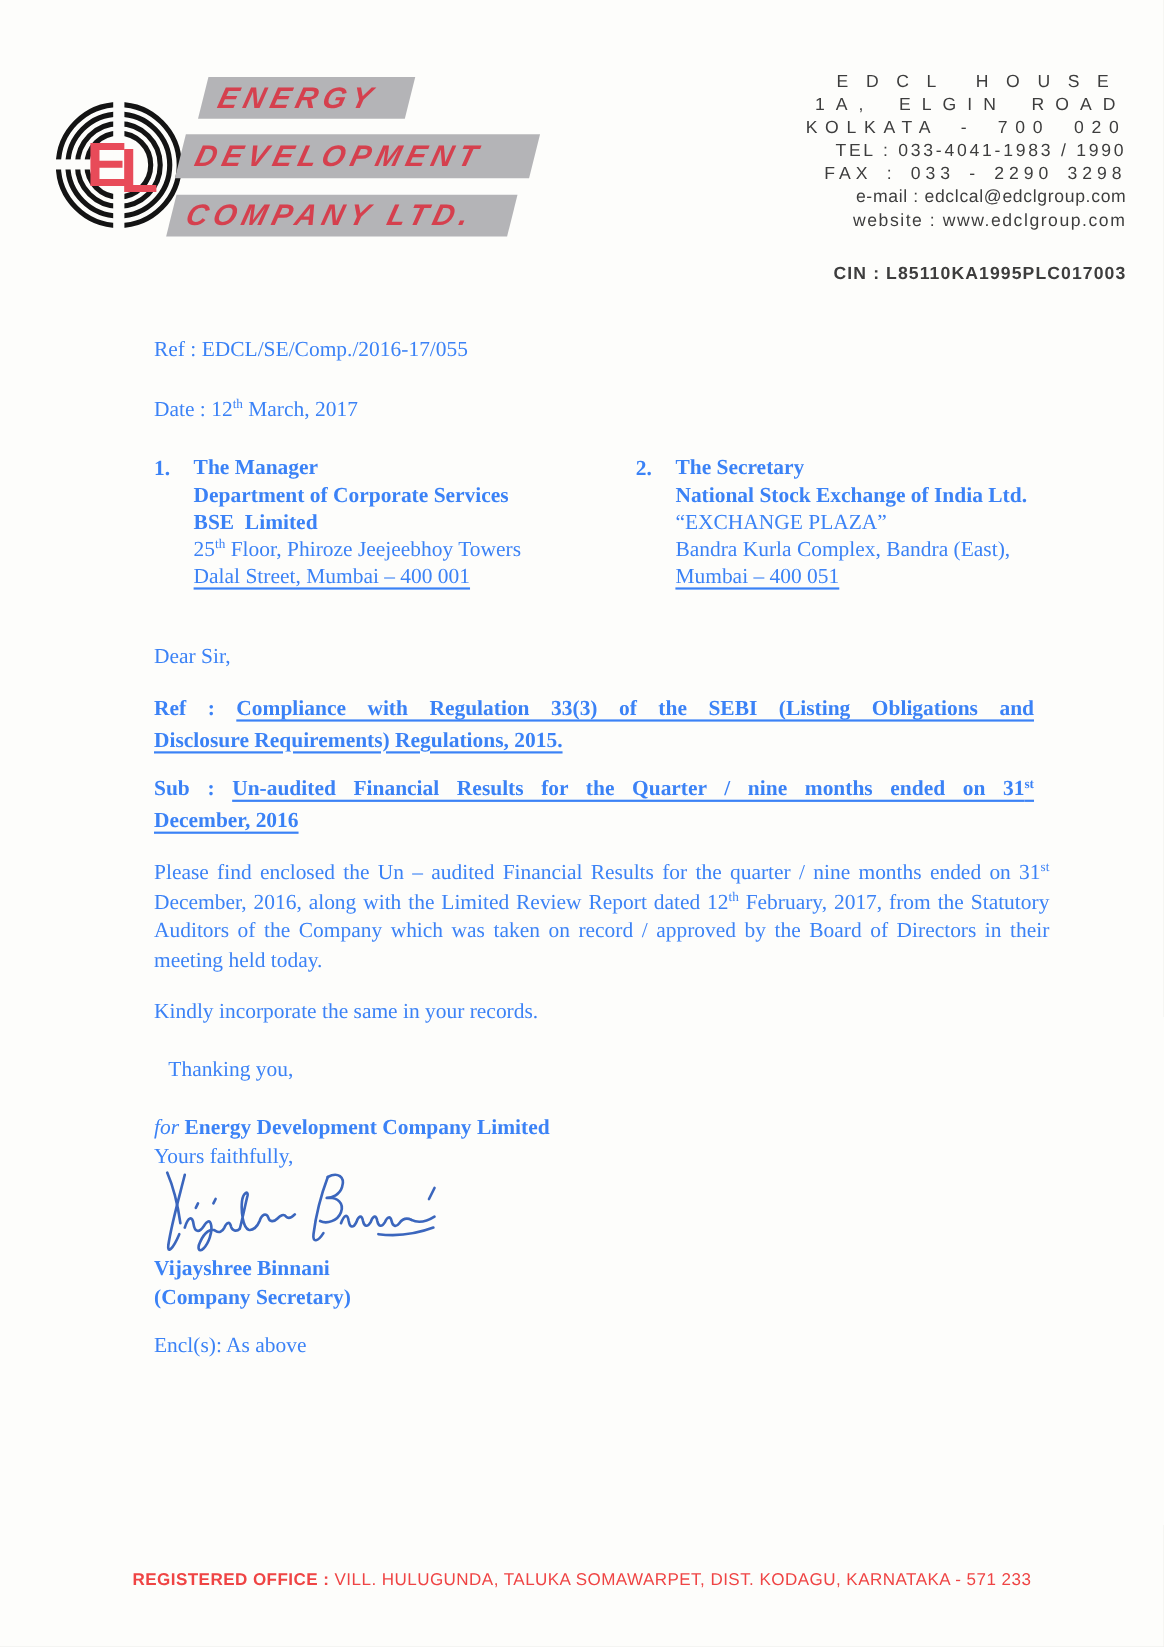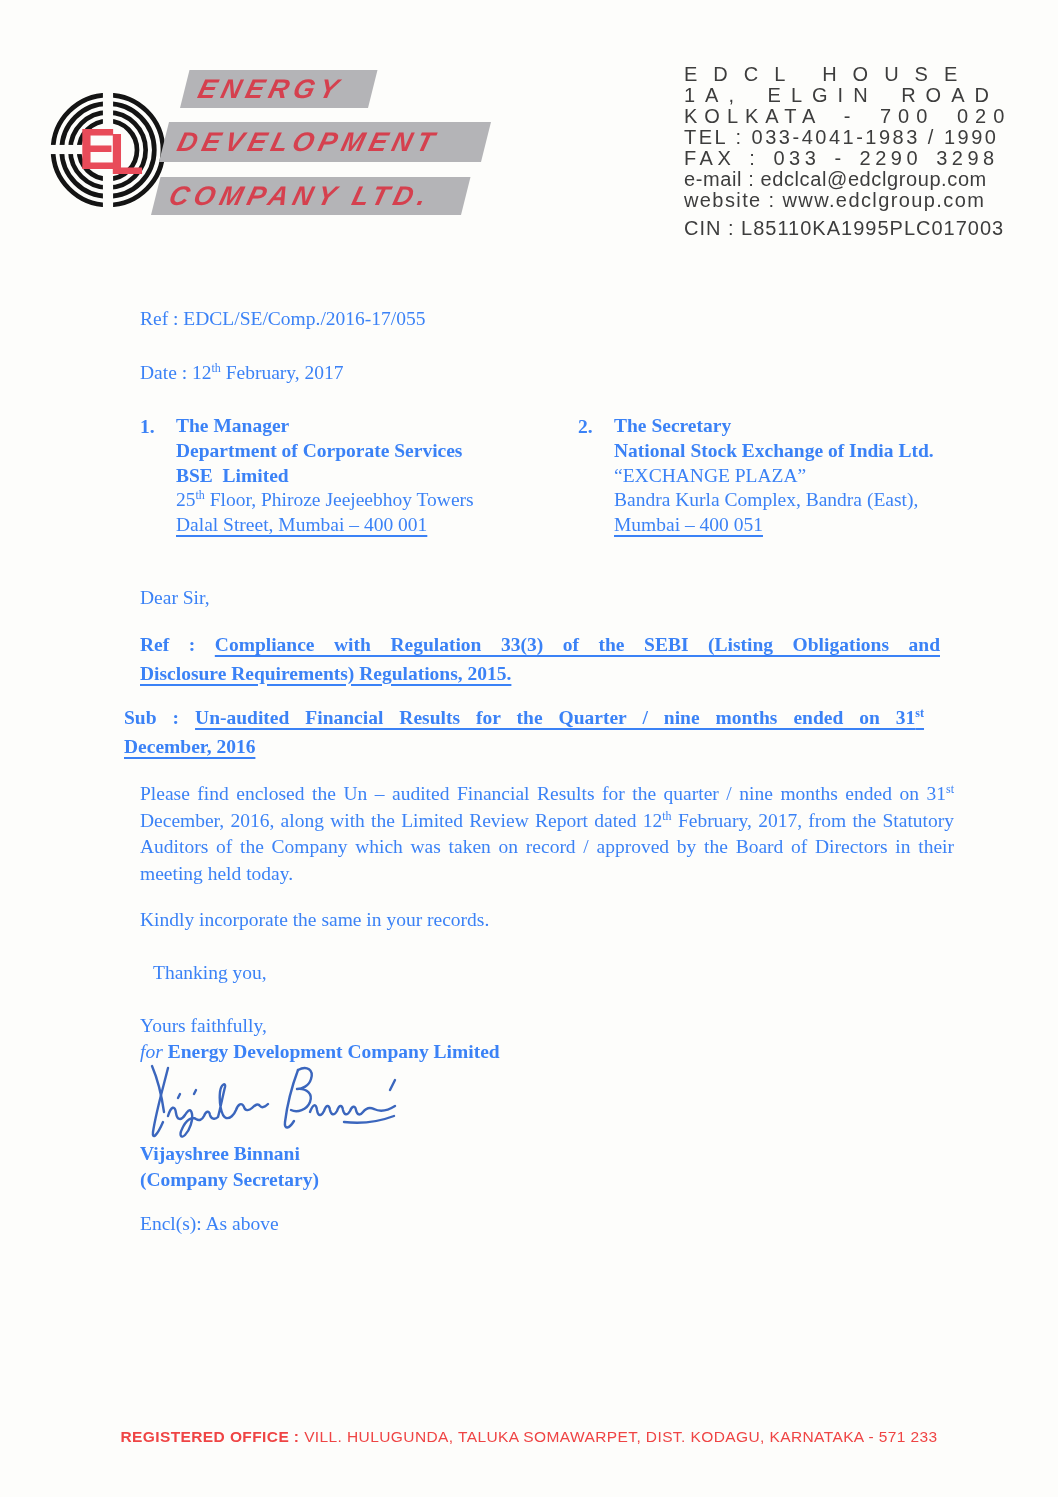--- a/index.html
+++ b/index.html
@@ -17,33 +17,34 @@
   }
   .bar span {
     font-family:"Liberation Sans", sans-serif; font-style:italic; font-weight:700;
     color:#d5404e; font-size:27px; letter-spacing:5px; white-space:nowrap;
   }
   .bar1 { width:188px; height:38px; margin-left:30px; }
   .bar2 { width:322px; height:40px; margin-left:9px; margin-top:14px; }
   .bar3 { width:310px; height:38px; margin-left:1px; margin-top:15px; }
 
   .addr {
-    position:absolute; left:684px; top:64px; width:292px;
-    font-family:"Liberation Sans", sans-serif; font-size:20px; color:#3d3d3d;
+    position:absolute; left:732px; top:64px; width:292px;
+    font-family:"Liberation Sans", sans-serif; font-size:16px; color:#3d3d3d;
     line-height:21px;
+    text-align:right;
   }
   .addr div { white-space:nowrap; }
   .a1 { letter-spacing:16px; }
   .a2 { letter-spacing:10px; word-spacing:8px; }
   .a3 { letter-spacing:7px; word-spacing:10px; }
   .a4 { letter-spacing:2.5px; }
   .a5 { letter-spacing:4.5px; word-spacing:4px; }
   .a6 { letter-spacing:0.6px; }
   .a7 { letter-spacing:1.4px; }
-  .cin { margin-top:7px; letter-spacing:1px; }
+  .cin { margin-top:28px; letter-spacing:1px;font-weight:bold; }
 
   
   .abs { position:absolute; }
   .fs { font-size:19.5px; line-height:26px; color:#3b82f6; }
   .bold { font-weight:700; }
   .ital { font-style:italic; }
   .ul { text-decoration:underline; text-decoration-thickness:1.5px; text-underline-offset:4px; }
   .sup { font-size:12px; vertical-align:7px; line-height:0; }
 
   .ref-line  { left:140px; top:306px; }
@@ -55,21 +56,21 @@
   .recip .lines div { line-height:24.8px; }
   .recip1 { width:438px; flex:none; }
   .recip2 { flex:1; }
 
   .salutation { left:140px; top:585px; }
 
   .para { width:800px; }
   .para .jline { text-align:justify; text-align-last:justify; }
   .para div { line-height:28.5px; }
   .ref-para { left:140px; top:631px; }
-  .sub-para { left:124px; top:704px; }
+  .sub-para { left:140px; top:704px; }
 
   .body-para { left:140px; top:781px; width:814px; text-align:justify; line-height:26.5px; }
 
   .kindly   { left:140px; top:907px; }
   .thanking { left:140px; top:960px;margin-left:13px; }
   .closing  { left:140px; top:1013px; line-height:26px; }
 
   .sig { left:138px; top:1060px; width:290px; height:88px; }
   .signer-name  { left:140px; top:1141px; }
   .signer-title { left:140px; top:1167px; }
@@ -119,21 +120,21 @@
     <div class="a2">1A, ELGIN ROAD</div>
     <div class="a3">KOLKATA - 700 020</div>
     <div class="a4">TEL : 033-4041-1983 / 1990</div>
     <div class="a5">FAX : 033 - 2290 3298</div>
     <div class="a6">e-mail : edclcal@edclgroup.com</div>
     <div class="a7">website : www.edclgroup.com</div>
     <div class="cin">CIN : L85110KA1995PLC017003</div>
   </div>
 
   <div class="abs fs ref-line">Ref : EDCL/SE/Comp./2016-17/055</div>
-  <div class="abs fs date-line"><span>Date : 12</span><span class="sup">th</span><span> February, 2017</span></div>
+  <div class="abs fs date-line"><span>Date : 12</span><span class="sup">th</span><span> March, 2017</span></div>
 
   <div class="abs fs recipients">
     <div class="recip recip1">
       <div class="num bold">1.</div>
       <div class="lines">
         <div class="bold">The Manager</div>
         <div class="bold">Department of Corporate Services</div>
         <div class="bold">BSE&nbsp; Limited</div>
         <div><span>25</span><span class="sup">th</span><span> Floor, Phiroze Jeejeebhoy Towers</span></div>
         <div class="ul">Dalal Street, Mumbai – 400 001</div>
@@ -162,22 +163,22 @@
     <div class="jline"><span>Sub : </span><span class="ul"><span>Un-audited Financial Results for the Quarter / nine months ended on 31</span><span class="sup">st</span></span></div>
     <div><span class="ul">December, 2016</span></div>
   </div>
 
   <div class="abs fs body-para"><span>Please find enclosed the Un – audited Financial Results for the quarter / nine months ended on 31</span><span class="sup">st</span><span> December, 2016, along with the Limited Review Report dated 12</span><span class="sup">th</span><span> February, 2017, from the Statutory Auditors of the Company which was taken on record / approved by the Board of Directors in their meeting held today.</span></div>
 
   <div class="abs fs kindly">Kindly incorporate the same in your records.</div>
   <div class="abs fs thanking">Thanking you,</div>
 
   <div class="abs fs closing">
+    <div><span class="ital">for</span><span class="bold"> Energy Development Company Limited</span></div>
     <div>Yours faithfully,</div>
-    <div><span class="ital">for</span><span class="bold"> Energy Development Company Limited</span></div>
   </div>
 
   <svg class="abs sig" viewBox="0 0 290 88">
     <g stroke="#3b66bd" stroke-width="2.4" fill="none" stroke-linecap="round" stroke-linejoin="round">
 
       <path d="M30,8 C25,28 18,52 15,72 C14,80 19,76 25,62"></path>
       <path d="M14,6 C20,20 24,38 26,52"></path>
 
       <path d="M30,56 c3,-10 7,-11 8,-3 c1,7 5,8 9,2 c3,-5 6,-7 7,-1 c1,6 -2,16 -7,21 c-4,4 -6,0 -3,-6 c4,-9 10,-13 14,-10 c3,2 6,1 8,-3 c2,-5 5,-6 6,-1 c1,4 5,5 8,2 c2,-7 5,-22 7,-30 c1,-5 -4,-3 -5,5 c-1,10 1,24 6,26 c4,1 8,-3 10,-8 c2,-6 6,-8 8,-3 c1,4 5,4 8,1 c3,-3 6,-5 8,-2 c2,2 5,1 8,-2"></path>
       <path d="M40,38 l2,-4"></path>

